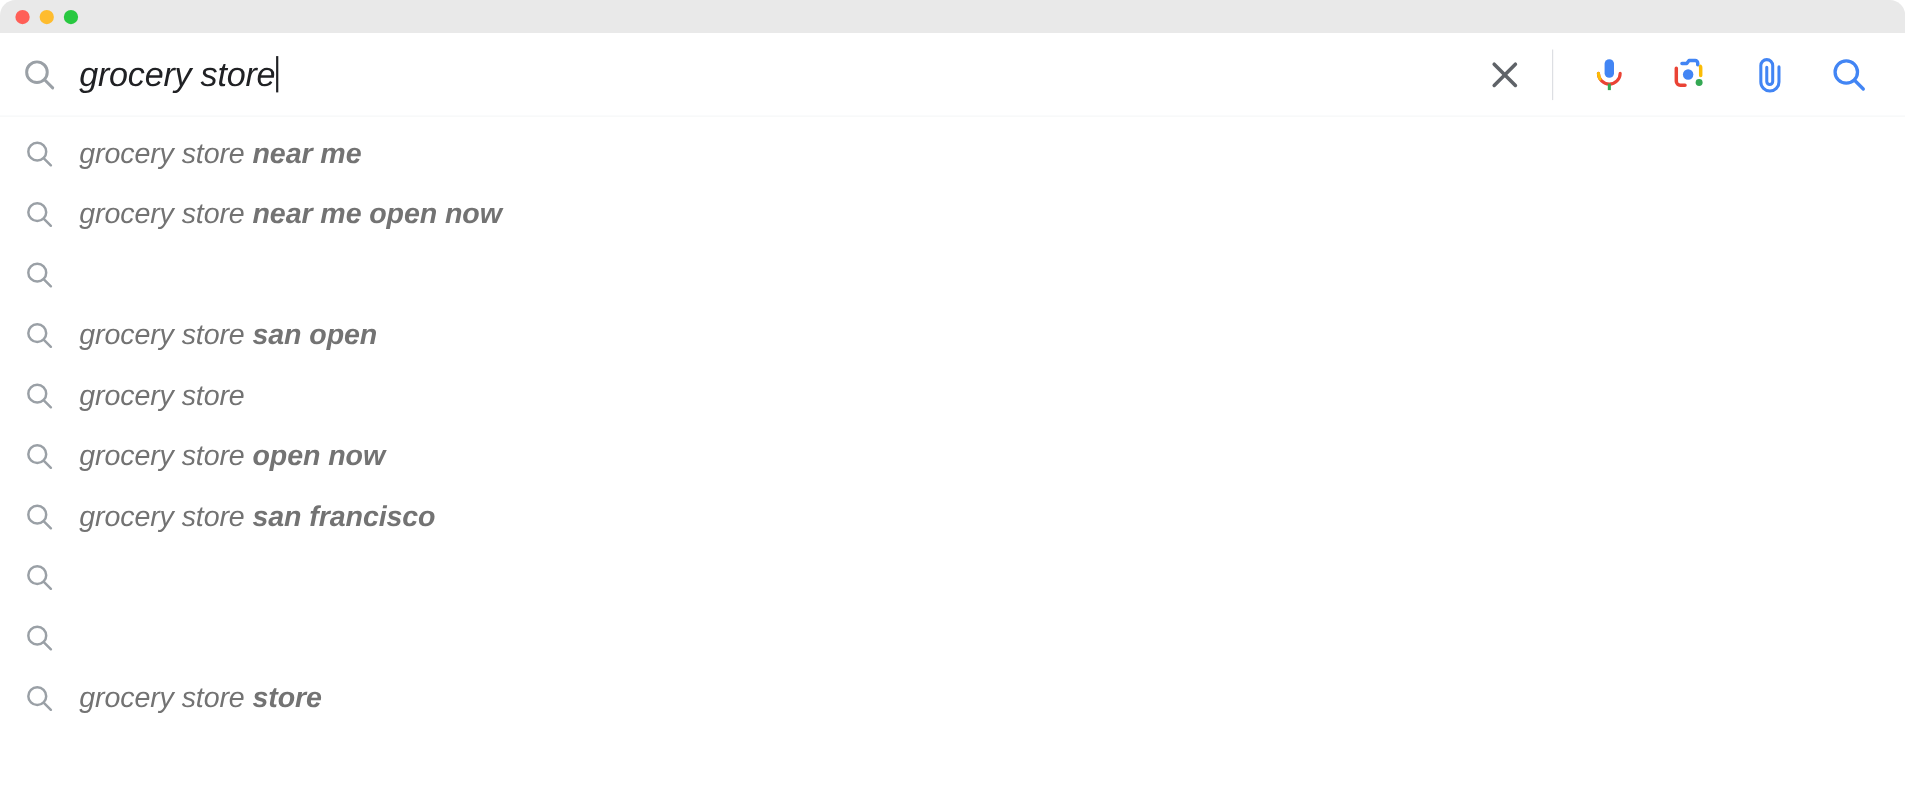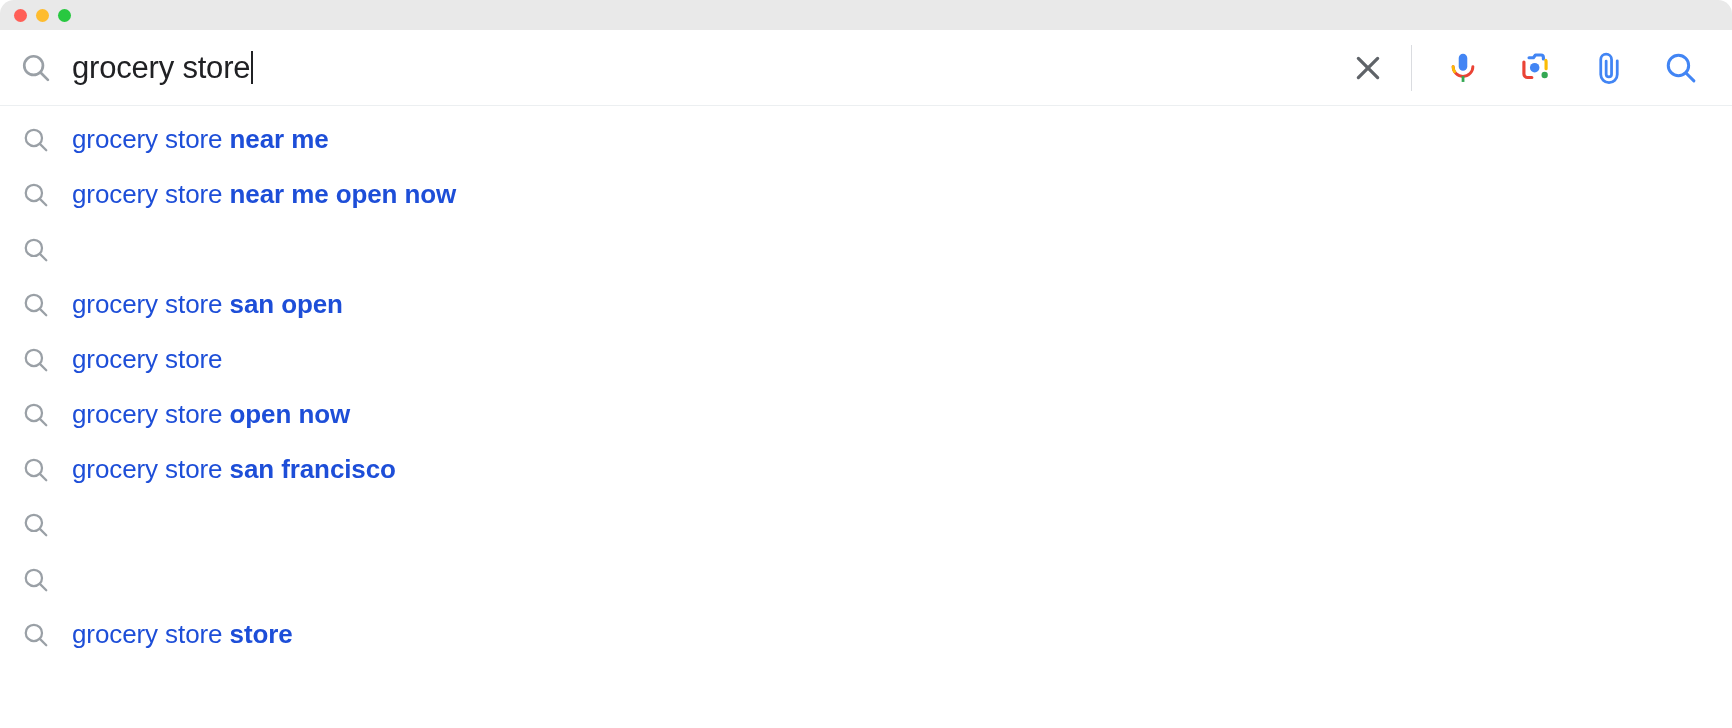--- a/index.html
+++ b/index.html
@@ -12,20 +12,21 @@
     font-family: "Liberation Sans", sans-serif;
   }
 
   #window {
     position: relative;
     width: 1732px;
     height: 728px;
     background: #ffffff;
     border-radius: 14px;
     overflow: hidden;
+    font-style: italic;
   }
 
   
   #titlebar {
     height: 30px;
     width: 100%;
     background: #e9e9e9;
     display: flex;
     align-items: center;
     padding-left: 14px;
@@ -119,21 +120,21 @@
   }
   .sug-icon {
     width: 72px;
     flex: 0 0 72px;
     display: flex;
     align-items: center;
     justify-content: center;
   }
   .sug-text {
     font-size: 26px;
-    color: #1d4ed8;
+    color: #737373;
     letter-spacing: -0.1px;
     white-space: nowrap;
   }
   .sug-text b { font-weight: 700; }
   .sug-text span.plain { font-weight: 400; }
 </style>
 </head>
 <body>
 
 <div id="window">

